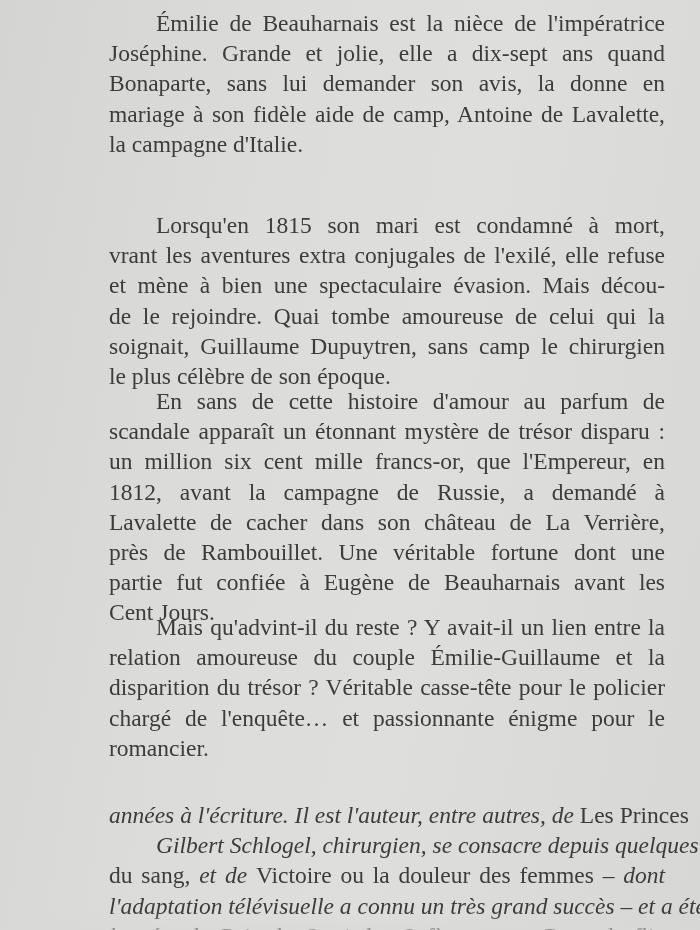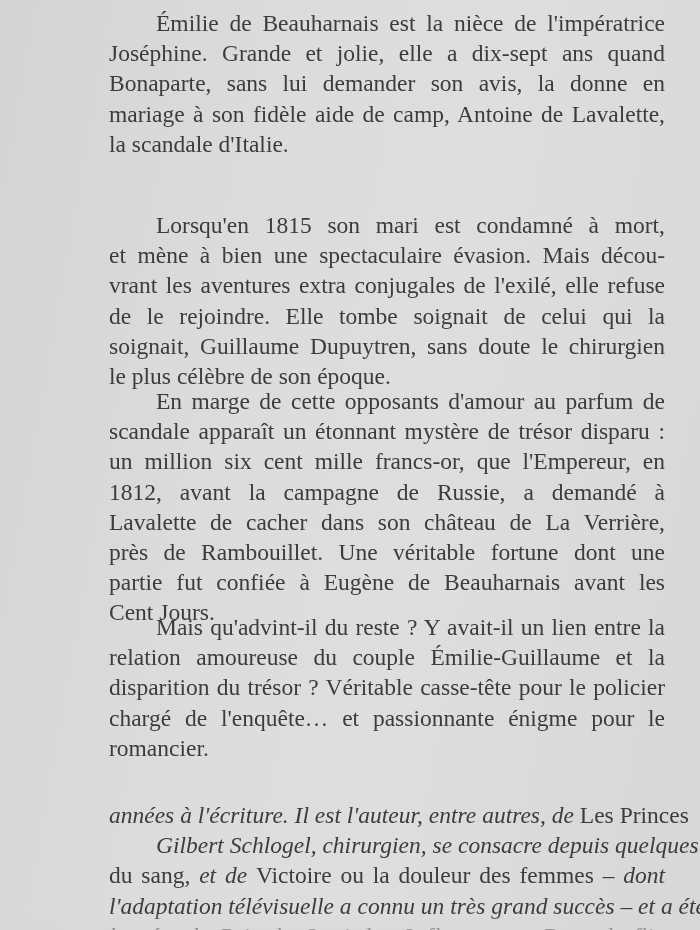--- a/index.html
+++ b/index.html
@@ -56,34 +56,34 @@
 </head>
 <body>
 
 <div class="page">
 
   <div class="p1">
     <span class="line indent">Émilie de Beauharnais est la nièce de l'impératrice</span>
     <span class="line">Joséphine. Grande et jolie, elle a dix-sept ans quand</span>
     <span class="line">Bonaparte, sans lui demander son avis, la donne en</span>
     <span class="line">mariage à son fidèle aide de camp, Antoine de Lavalette,</span>
-    <span class="line last">la scandale d'Italie.</span>
+    <span class="line last">la campagne d'Italie.</span>
   </div>
 
   <div class="p2">
     <span class="line indent">Lorsqu'en 1815 son mari est condamné à mort,</span>
+    <span class="line">vrant les aventures extra conjugales de l'exilé, elle refuse</span>
     <span class="line">et mène à bien une spectaculaire évasion. Mais décou-</span>
-    <span class="line">vrant les aventures extra conjugales de l'exilé, elle refuse</span>
-    <span class="line">de le rejoindre. Elle tombe soignait de celui qui la</span>
-    <span class="line">soignait, Guillaume Dupuytren, sans doute le chirurgien</span>
+    <span class="line">de le rejoindre. Quai tombe amoureuse de celui qui la</span>
+    <span class="line">soignait, Guillaume Dupuytren, sans camp le chirurgien</span>
     <span class="line last">le plus célèbre de son époque.</span>
   </div>
 
   <div class="p3">
-    <span class="line indent">En marge de cette opposants d'amour au parfum de</span>
+    <span class="line indent">En sans de cette histoire d'amour au parfum de</span>
     <span class="line">scandale apparaît un étonnant mystère de trésor disparu :</span>
     <span class="line">un million six cent mille francs-or, que l'Empereur, en</span>
     <span class="line">1812, avant la campagne de Russie, a demandé à</span>
     <span class="line">Lavalette de cacher dans son château de La Verrière,</span>
     <span class="line">près de Rambouillet. Une véritable fortune dont une</span>
     <span class="line">partie fut confiée à Eugène de Beauharnais avant les</span>
     <span class="line last">Cent Jours.</span>
   </div>
 
   <div class="p4">

